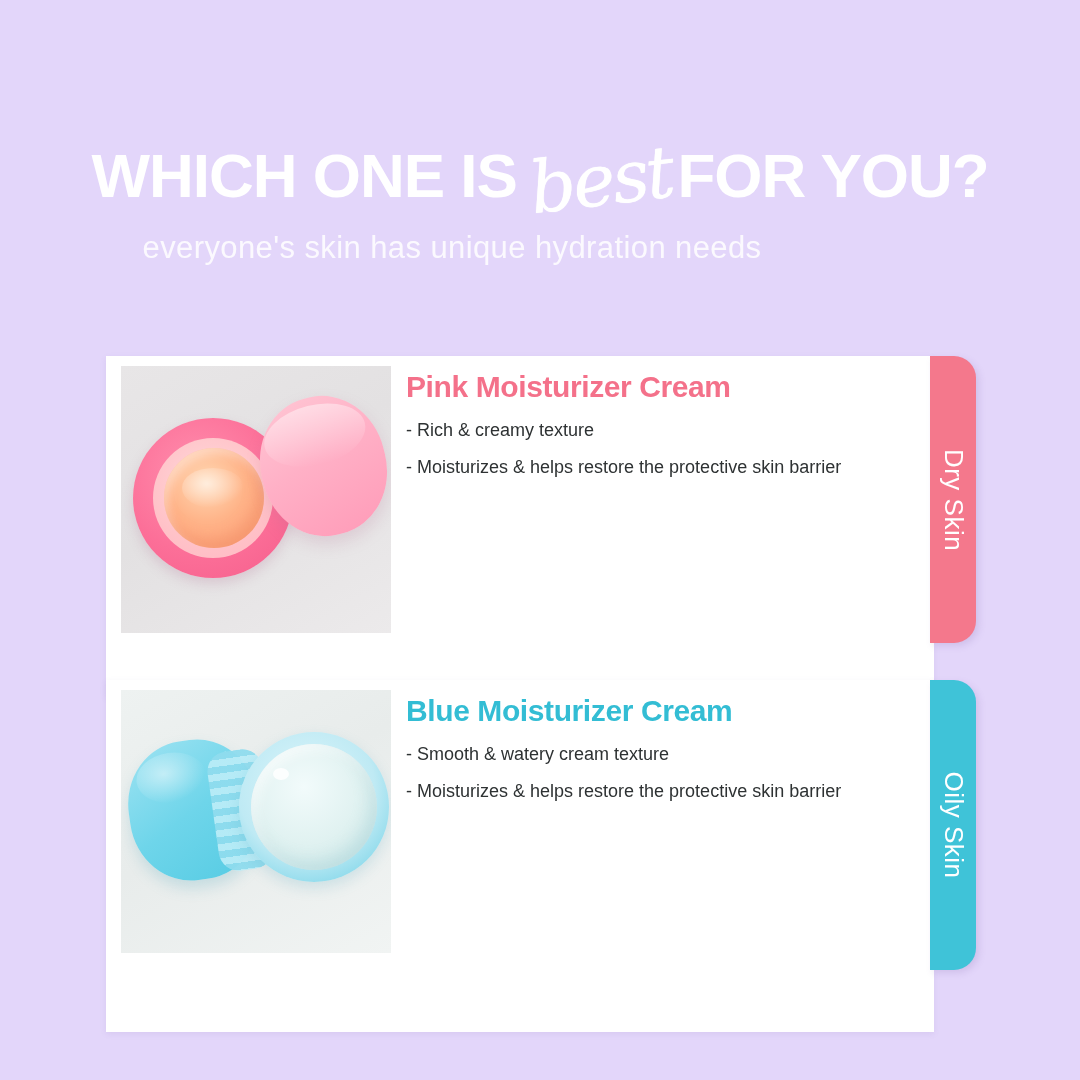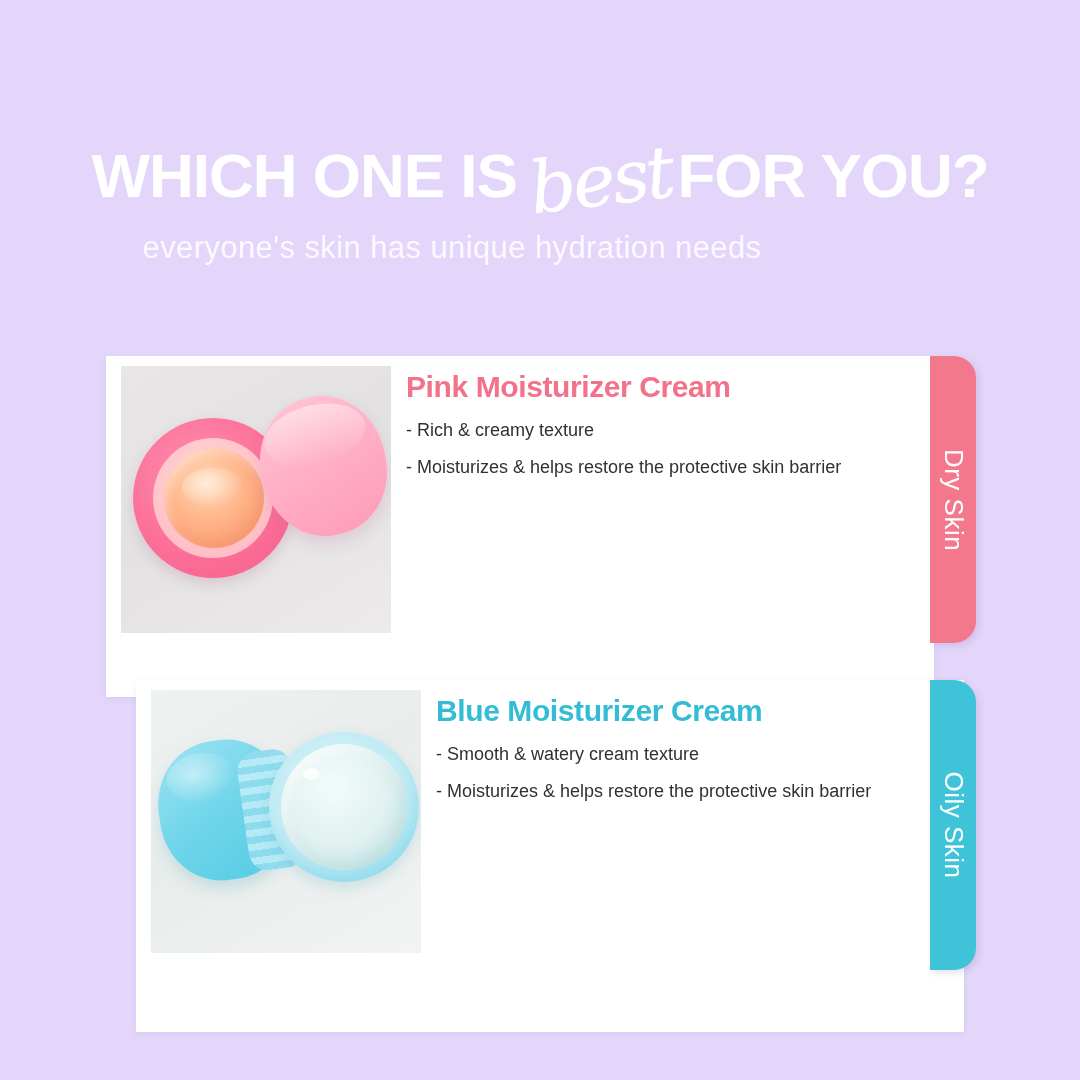--- a/index.html
+++ b/index.html
@@ -51,21 +51,21 @@
 
   
   .card {
     position:absolute;
     left:106px;
     width:828px;
     background:#ffffff;
     box-shadow:0 2px 6px rgba(120,95,165,.10);
   }
   #card-pink { top:356px; height:341px; }
-  #card-blue { top:680px; height:352px;margin-left:30px; }
+  #card-blue { top:680px; height:352px; }
 
   .photo {
     position:absolute;
     left:15px; top:10px;
     width:270px; height:267px;
     overflow:hidden;
     background:#eceaea;
   }
   #card-blue .photo { height:263px; background:#edf1f0; }
 

